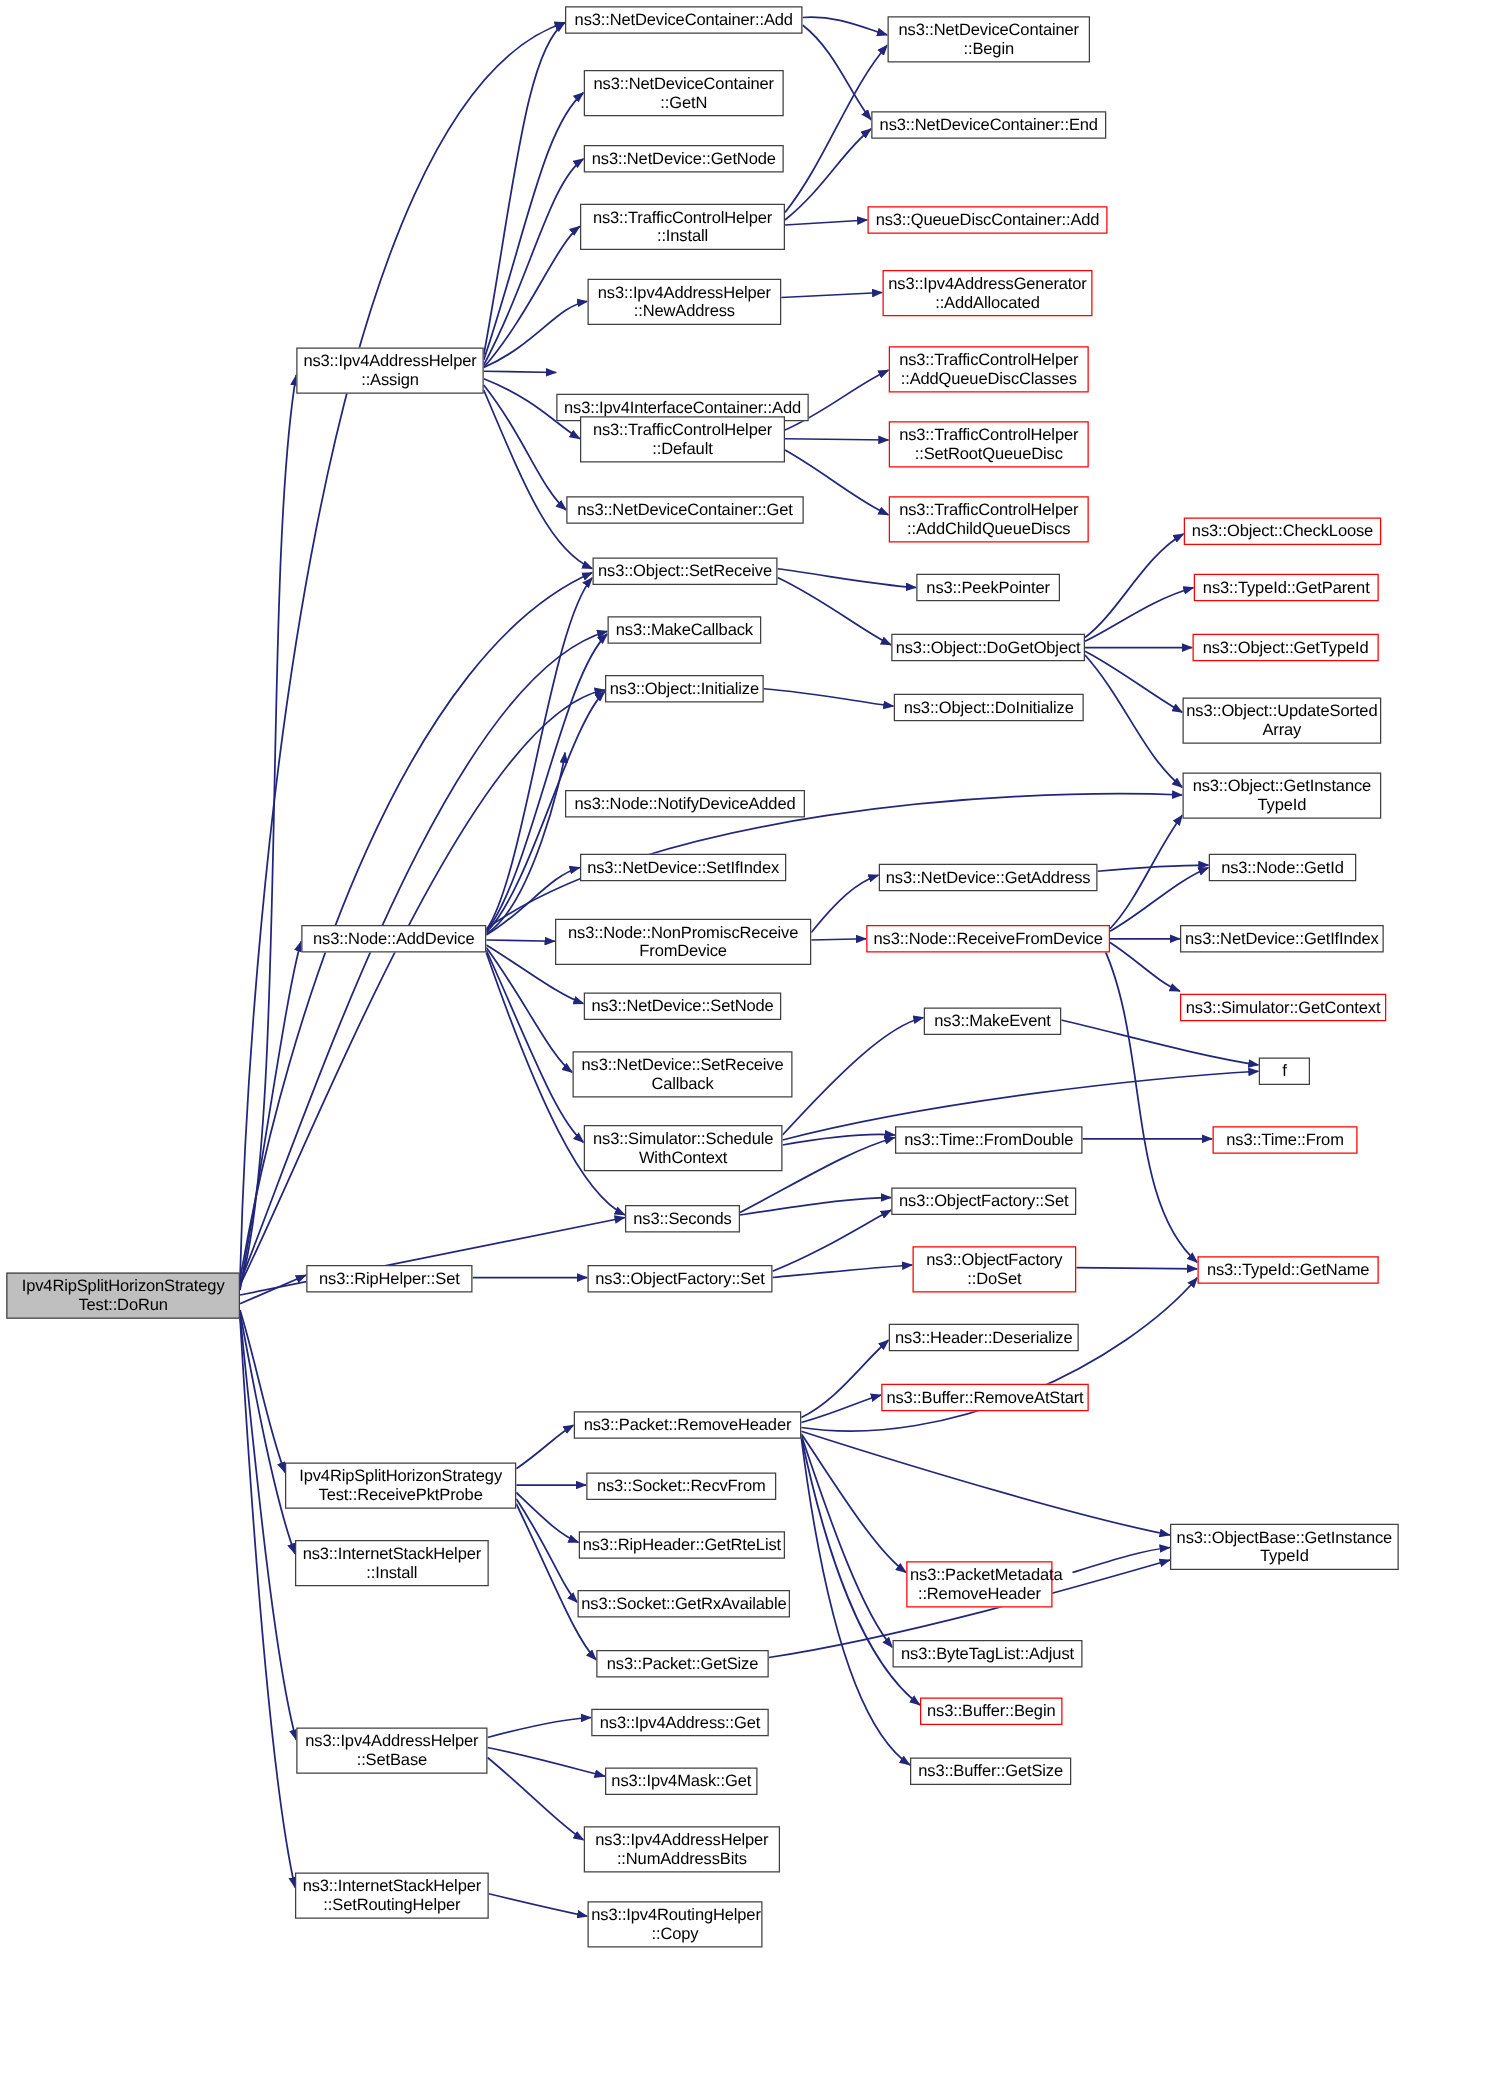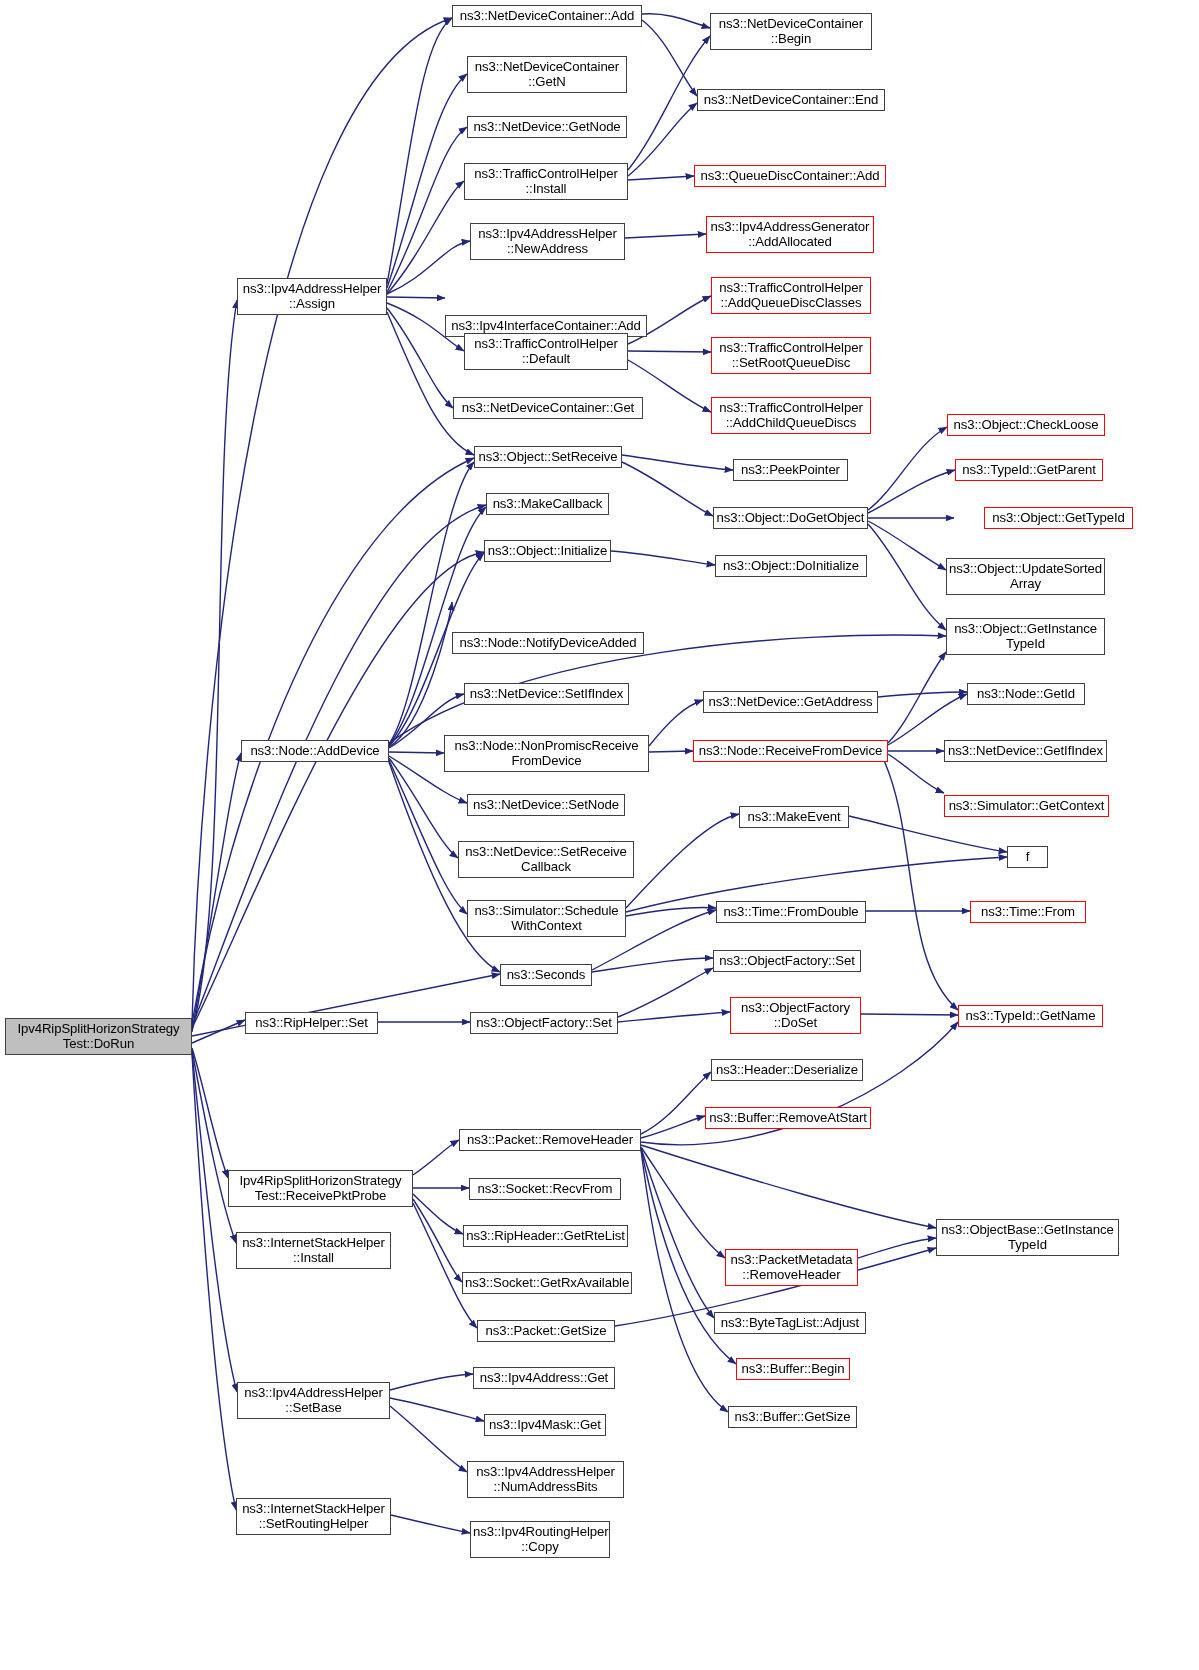--- a/index.html
+++ b/index.html
@@ -194,21 +194,21 @@
       </div>
       <div class="nodebox" style="left: 715px; top: 555px; width: 152px; height: 22px;">
         <span class="nlabel">ns3::Object::DoInitialize</span>
       </div>
       <div class="nodebox red" style="left: 947px; top: 414px; width: 158px; height: 22px;">
         <span class="nlabel">ns3::Object::CheckLoose</span>
       </div>
       <div class="nodebox red" style="left: 955px; top: 459px; width: 148px; height: 22px;">
         <span class="nlabel">ns3::TypeId::GetParent</span>
       </div>
-      <div class="nodebox red" style="left: 954px; top: 507px; width: 149px; height: 22px; margin-left: 30px;">
+      <div class="nodebox red" style="left: 954px; top: 507px; width: 149px; height: 22px;">
         <span class="nlabel">ns3::Object::GetTypeId</span>
       </div>
       <div class="nodebox" style="left: 946px; top: 558px; width: 159px; height: 37px;">
         <span class="nlabel">ns3::Object::UpdateSorted
 Array</span>
       </div>
       <div class="nodebox" style="left: 946px; top: 618px; width: 159px; height: 37px;">
         <span class="nlabel">ns3::Object::GetInstance
 TypeId</span>
       </div>
@@ -305,21 +305,21 @@
       <div class="nodebox" style="left: 462px; top: 1272px; width: 170px; height: 22px;">
         <span class="nlabel">ns3::Socket::GetRxAvailable</span>
       </div>
       <div class="nodebox" style="left: 477px; top: 1320px; width: 138px; height: 22px;">
         <span class="nlabel">ns3::Packet::GetSize</span>
       </div>
       <div class="nodebox" style="left: 936px; top: 1219px; width: 183px; height: 37px;">
         <span class="nlabel">ns3::ObjectBase::GetInstance
 TypeId</span>
       </div>
-      <div class="nodebox red" style="left: 725px; top: 1249px; width: 133px; height: 37px;">
+      <div class="nodebox red" style="left: 725px; top: 1249px; width: 117px; height: 37px;">
         <span class="nlabel">ns3::PacketMetadata
 ::RemoveHeader</span>
       </div>
       <div class="nodebox" style="left: 714px; top: 1312px; width: 152px; height: 22px;">
         <span class="nlabel">ns3::ByteTagList::Adjust</span>
       </div>
       <div class="nodebox red" style="left: 736px; top: 1358px; width: 114px; height: 22px;">
         <span class="nlabel">ns3::Buffer::Begin</span>
       </div>
       <div class="nodebox" style="left: 728px; top: 1406px; width: 129px; height: 22px;">

